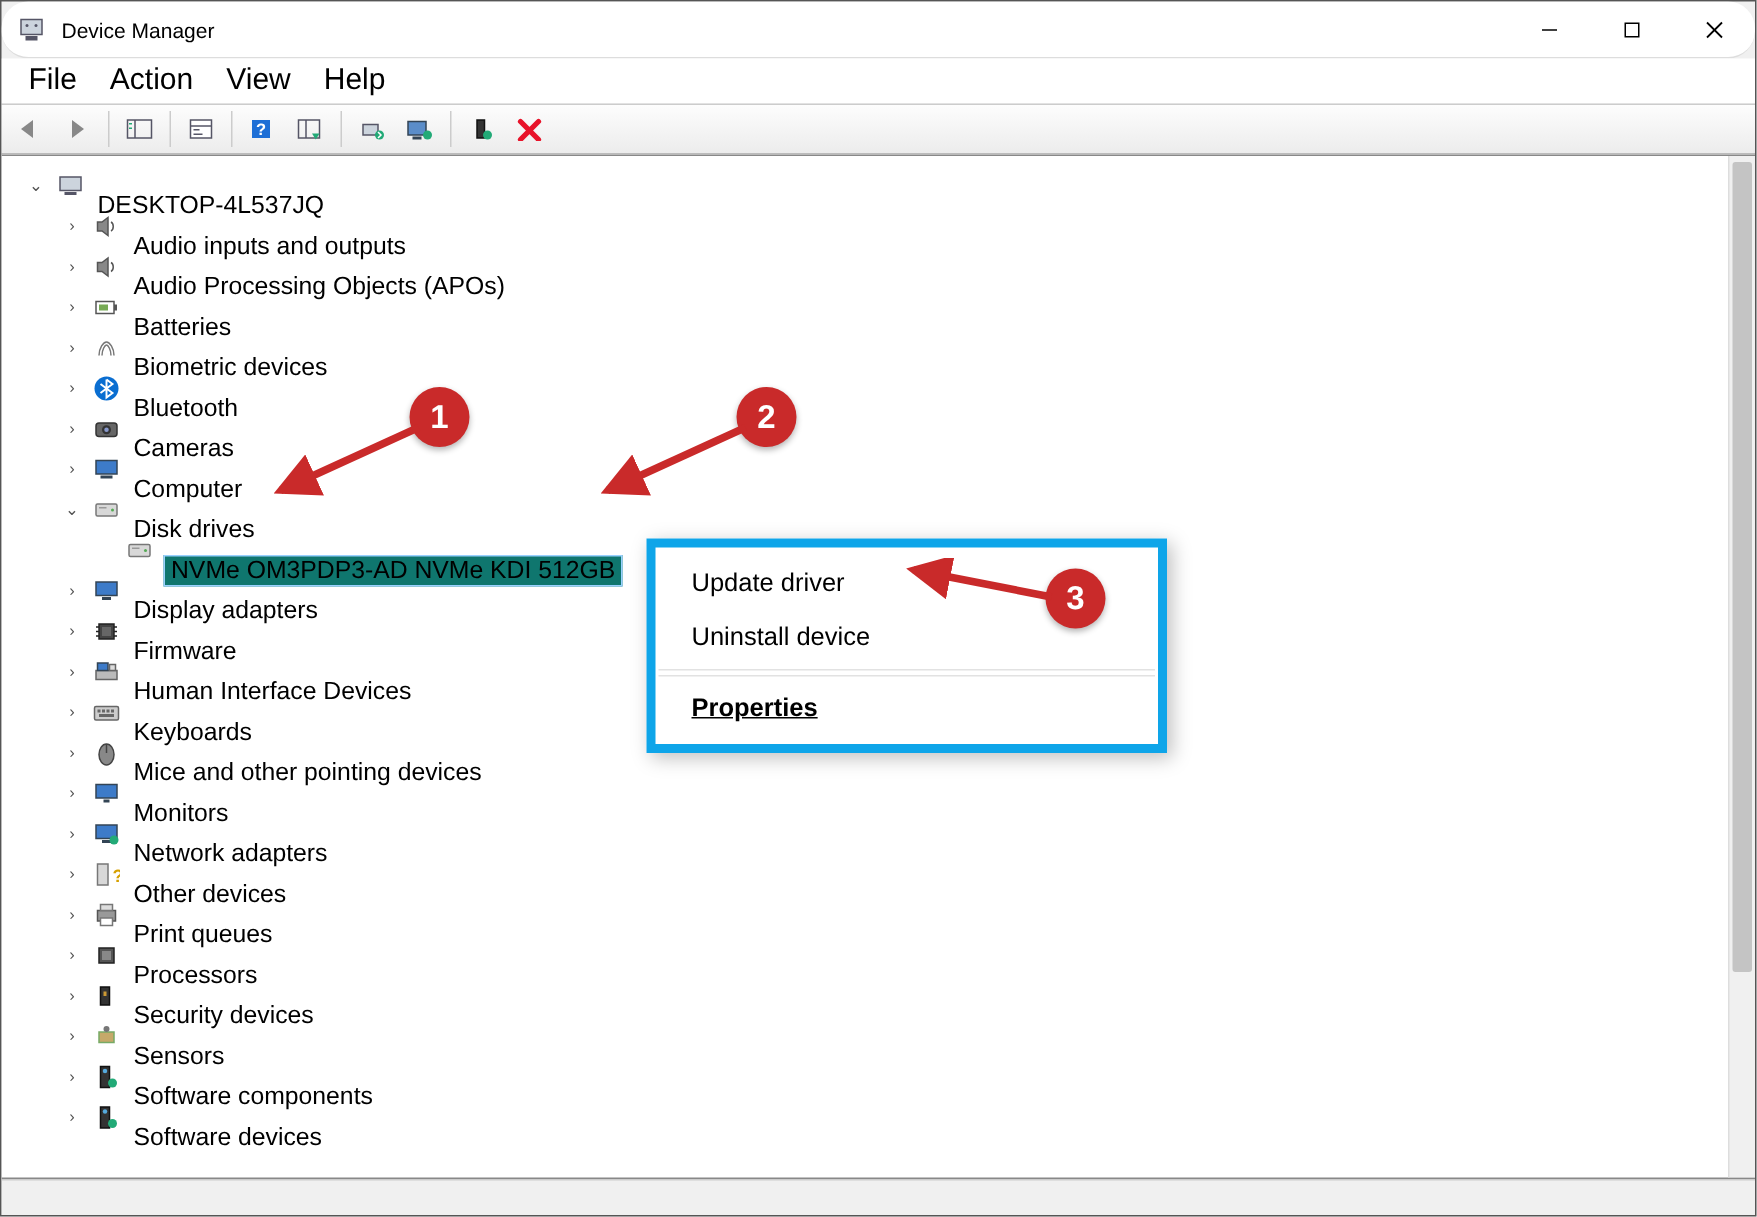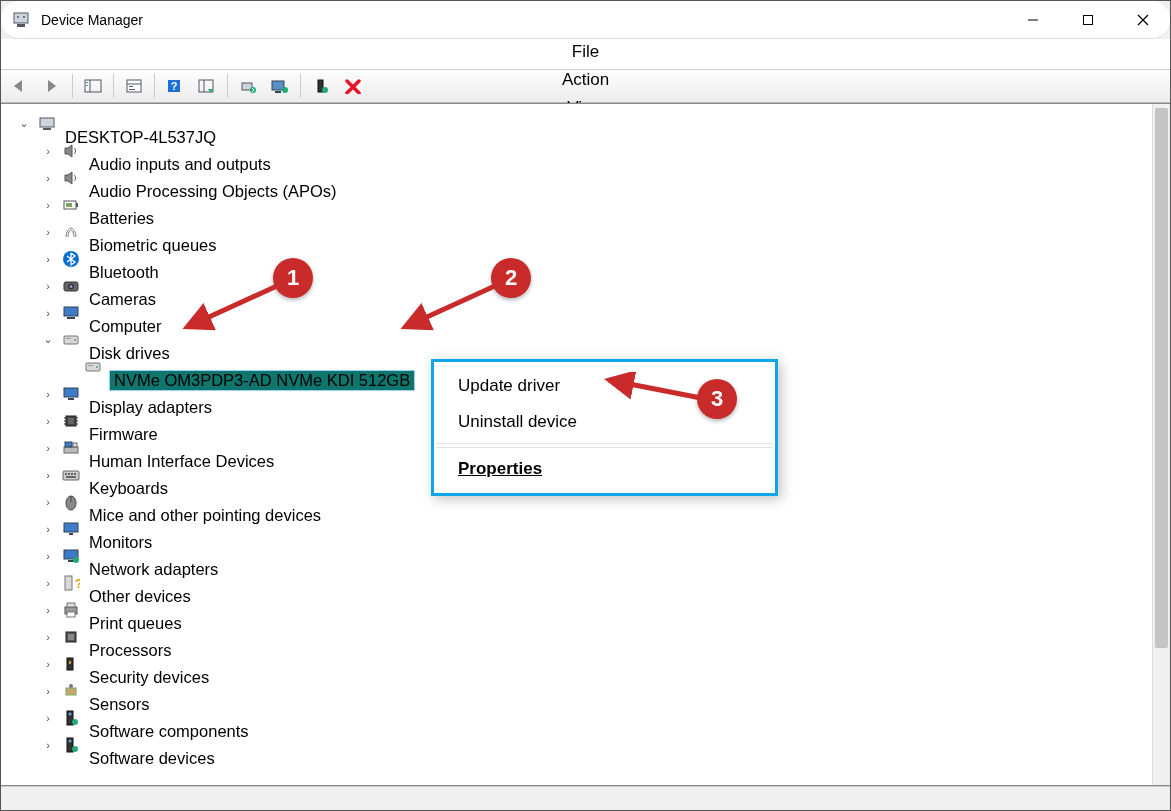--- a/index.html
+++ b/index.html
@@ -27,25 +27,23 @@
   display: flex; align-items: center; justify-content: center;
 }
 .titlebar .title { font-size: 14px; color: #000; }
 .win-controls { margin-left: auto; display: flex; }
 .win-btn { width: 55px; height: 38px; display:flex; align-items:center; justify-content:center; color:#000; }
 
 .menubar {
   height: 30px;
   background: #fff;
   display: flex;
-  align-items: center;
   padding: 0 8px;
   gap: 2px;
-  font-size: 17px;
-  flex-direction: column;
+  font-size: 20px;
 }
 .menu-item { padding: 3px 10px; }
 
 .toolbar {
   height: 34px;
   background: linear-gradient(#fdfdfd,#ececec);
   border-top: 1px solid #ccc;
   border-bottom: 1px solid #bbb;
   display: flex;
   align-items: center;
@@ -92,21 +90,21 @@
   border:1px solid #99d1ff;
   padding: 0 4px;
 }
 .label-wrap { padding: 0 2px; margin-top: 28px; }
 
 .context-menu {
   position: absolute;
   left: 430px; top: 255px;
   width: 347px;
   background:#fff;
-  border:3px solid #0ea5e9;
+  border:6px solid #0ea5e9;
   box-shadow: 3px 3px 12px rgba(0,0,0,0.25);
   padding: 6px 0;
   font-size: 17px;
 }
 .ctx-item { padding: 8px 24px; }
 .ctx-sep { height:1px; background:#e2e2e2; margin: 3px 2px; }
 .ctx-item.bold { font-weight: 600; text-decoration: underline; }
 
 .callout {
   position:absolute;
@@ -297,21 +295,21 @@
         </div>
         <div class="tree-row">
           <span class="indent" style="width:30px"></span>
           <span class="chev">›</span>
           <span class="dev-icon">
             <svg width="18" height="18">
               <path d="M4 14c0-5 3-9 5-9s5 4 5 9" fill="none" stroke="#777"></path>
               <path d="M6 14c0-4 2-7 3-7s3 3 3 7" fill="none" stroke="#777"></path>
             </svg>
           </span>
-          <span class="label-wrap">Biometric queues</span>
+          <span class="label-wrap">Biometric devices</span>
         </div>
         <div class="tree-row">
           <span class="indent" style="width:30px"></span>
           <span class="chev">›</span>
           <span class="dev-icon">
             <svg width="18" height="18">
               <circle cx="9" cy="9" r="8" fill="#0a6ed1"></circle>
               <path d="M9 3v12l4-3-8-6m0 6l8-6-4-3" fill="none" stroke="#fff" stroke-width="1.3"></path>
             </svg>
           </span>

